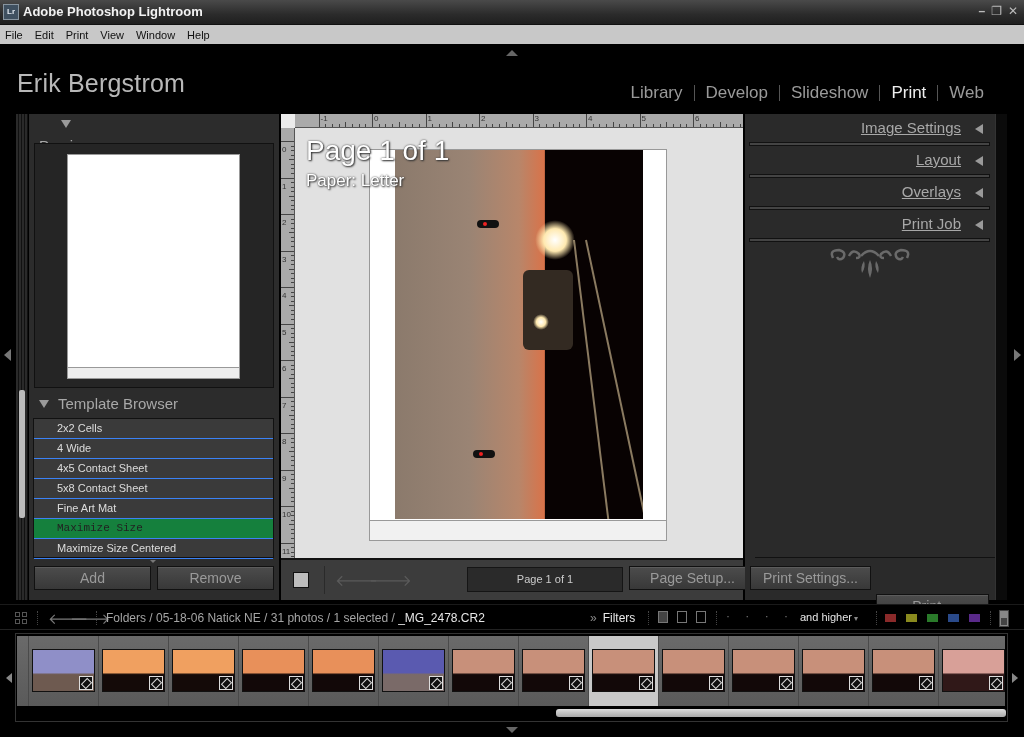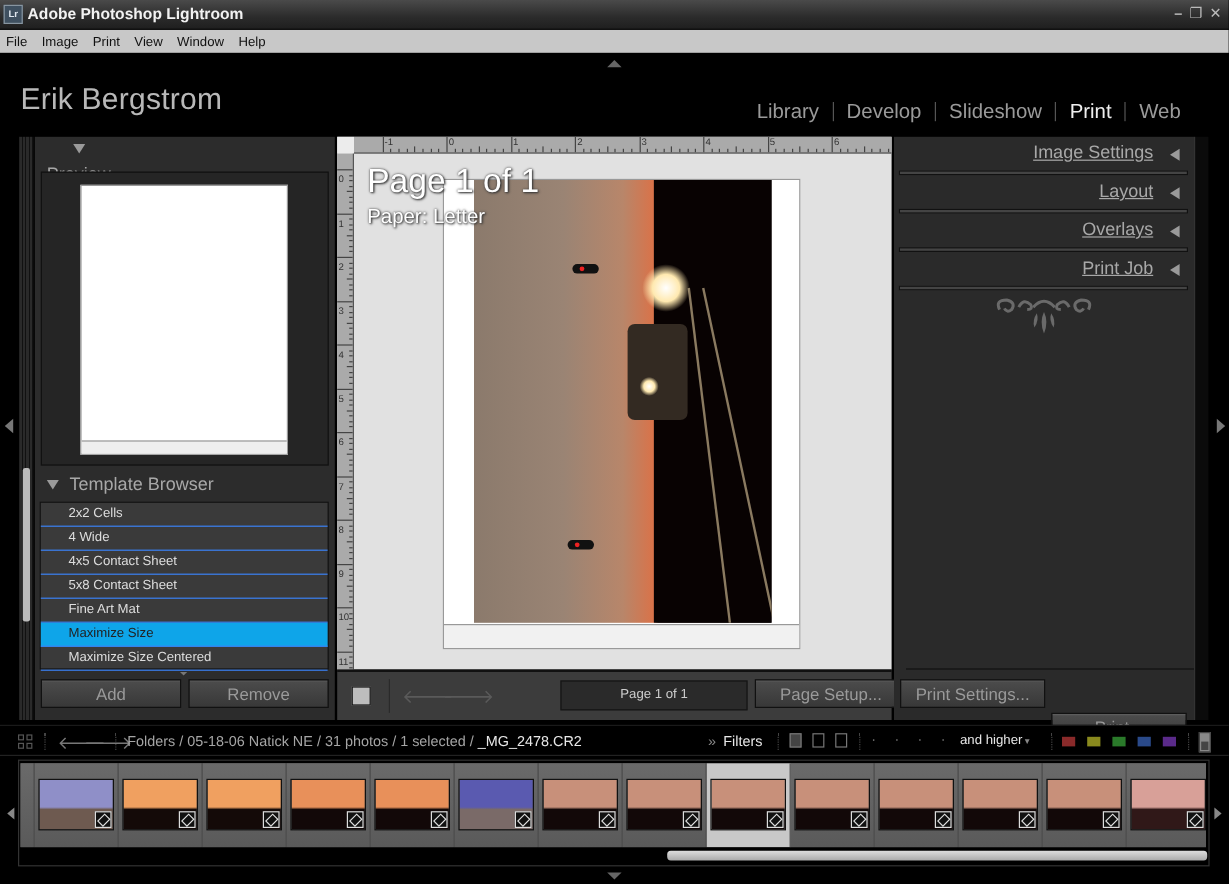--- a/index.html
+++ b/index.html
@@ -38,21 +38,21 @@
 
   
   .left-panel { position: absolute; left: 29px; top: 114px; width: 250px; height: 486px; background: #2c2c2c; }
   .panel-header { position: absolute; left: 10px; font-size: 15px; color: #a8a8a8; display: flex; align-items: center; gap: 9px; }
   .tri-down { width: 0; height: 0; border-left: 5px solid transparent; border-right: 5px solid transparent; border-top: 8px solid #9a9a9a; }
   .preview-box { position: absolute; left: 5px; top: 29px; width: 240px; height: 245px; background: #252525; border: 1px solid #111; }
   .preview-page { position: absolute; left: 32px; top: 10px; width: 173px; height: 225px; background: #fff; border: 1px solid #999; }
   .preview-page .foot { position: absolute; left: 0; bottom: 0; width: 100%; height: 11px; background: #eee; border-top: 1px solid #999; }
   .template-list { position: absolute; left: 4px; top: 304px; width: 241px; height: 140px; background: #3a3a3a; border: 1px solid #111; }
   .template-item { height: 20px; line-height: 19px; padding-left: 23px; font-size: 11px; color: #ddd; border-bottom: 1px solid #3b82f6; }
-  .template-item.selected { background: #0ea5e9; color: #222; }
+  .template-item.selected { background: #15803d; color: #222; font-family: Liberation Mono, monospace; }
   .list-more { position: absolute; left: 121px; top: 446px; width: 0; height: 0; border-left: 3px solid transparent; border-right: 3px solid transparent; border-top: 3px solid #777; }
   .btn { position: absolute; height: 24px; background: linear-gradient(#4c4c4c, #383838); border: 1px solid #111;
     box-shadow: inset 0 1px 0 #5c5c5c; color: #9a9a9a; font-size: 14px; text-align: center; line-height: 22px; }
 
   
   .center { position: absolute; left: 281px; top: 114px; width: 462px; height: 444px; background: #e1e1e1; }
   .ruler-top { position: absolute; left: 14px; top: 0; width: 448px; height: 14px; background: #aaa; border-bottom: 1px solid #555; overflow: hidden; }
   .ruler-left { position: absolute; left: 0; top: 14px; width: 14px; height: 430px; background: #aaa; border-right: 1px solid #555; overflow: hidden; }
   .ruler-corner { position: absolute; left: 0; top: 0; width: 14px; height: 14px; background: #ececec; }
   .rt-label { position: absolute; top: 0; font-size: 8px; color: #333; }
@@ -131,21 +131,21 @@
   <div class="title">Adobe Photoshop Lightroom</div>
   <div class="winbtns">
     <span>–</span>
     <span>❐</span>
     <span>✕</span>
   </div>
 </div>
 
 <div class="menubar">
   <span>File</span>
-  <span>Image</span>
+  <span>Edit</span>
   <span>Print</span>
   <span>View</span>
   <span>Window</span>
   <span>Help</span>
 </div>
 
 <div class="top-arrow"></div>
 <div class="identity">Erik Bergstrom</div>
 
 <div class="modules">

